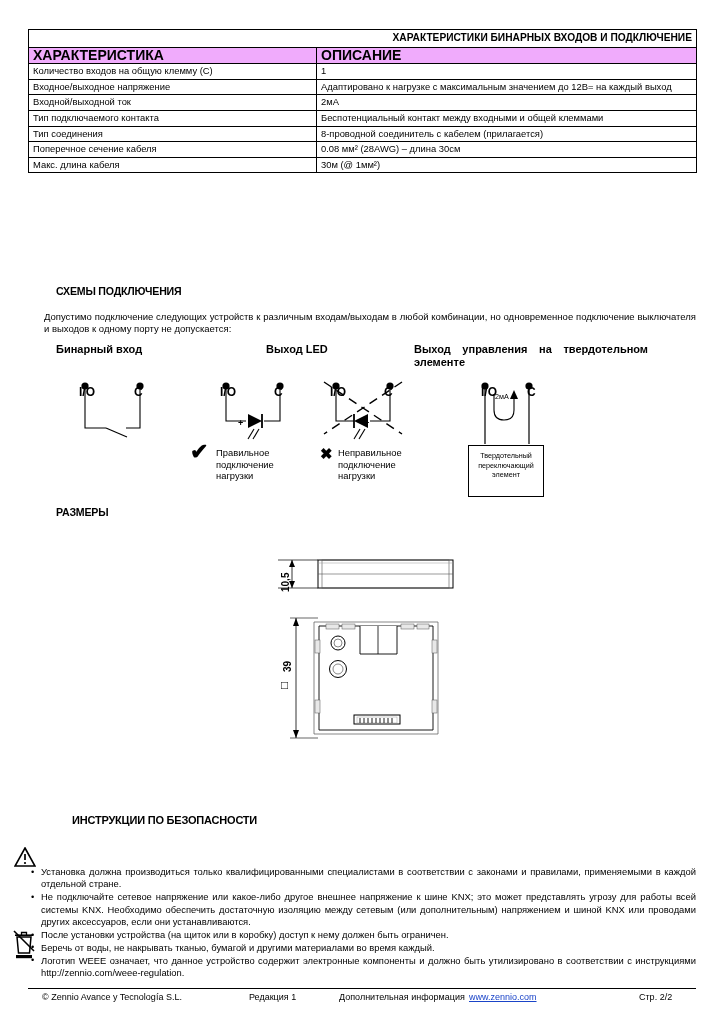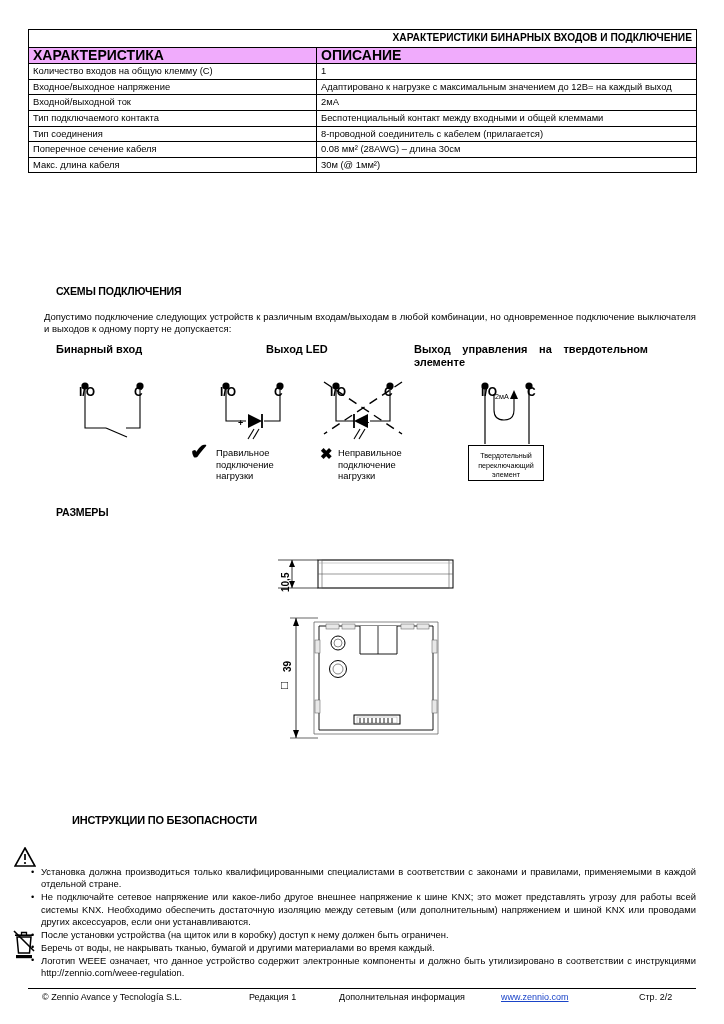--- a/index.html
+++ b/index.html
@@ -165,21 +165,20 @@
   }
   .footer {
     position: absolute;
     top: 992px;
     font-size: 9px;
     white-space: nowrap;
   }
   .footer-link {
     color: #1a44c8;
     text-decoration: underline;
-    margin-left: 32px;
   }
 
   svg { display: block; }
   .svg-abs { position: absolute; }
 </style>
 </head>
 <body>
 
 <table class="spec-table">
   <colgroup>
@@ -288,21 +287,21 @@
 <svg class="svg-abs" style="left:474px; top:380px;" width="80" height="66" viewBox="0 0 80 66">
   <circle cx="11" cy="6" r="3.6" fill="#000"></circle>
   <circle cx="55" cy="6" r="3.6" fill="#000"></circle>
   <path d="M11 6 L11 64" stroke="#000" stroke-width="1.2" fill="none"></path>
   <path d="M55 6 L55 64" stroke="#000" stroke-width="1.2" fill="none"></path>
 
   <path d="M20 14 L20 30 Q20 40 30 40 Q40 40 40 30 L40 14" stroke="#000" stroke-width="1.1" fill="none"></path>
   <path d="M40 10 L36 19 L44 19 Z" fill="#000"></path>
 </svg>
 <div class="tiny-label" style="left:495px; top:392px;">2мA</div>
-<div class="ssr-box" style="left:468px; top:445px; width:76px; height:36px;">Твердотельный переключающий элемент</div>
+<div class="ssr-box" style="left:468px; top:445px; width:76px; height:52px;">Твердотельный переключающий элемент</div>
 
 <div class="sec-head" style="left:56px; top:506px;">РАЗМЕРЫ</div>
 
 <svg class="svg-abs" style="left:270px; top:548px;" width="190" height="58" viewBox="0 0 190 58">
 
   <path d="M8 12 L48 12" stroke="#000" stroke-width="0.7"></path>
   <path d="M8 40 L48 40" stroke="#000" stroke-width="0.7"></path>
   <path d="M22 12 L22 40" stroke="#000" stroke-width="0.8"></path>
   <path d="M22 12 L19 19 L25 19 Z" fill="#000"></path>
   <path d="M22 40 L19 33 L25 33 Z" fill="#000"></path>

